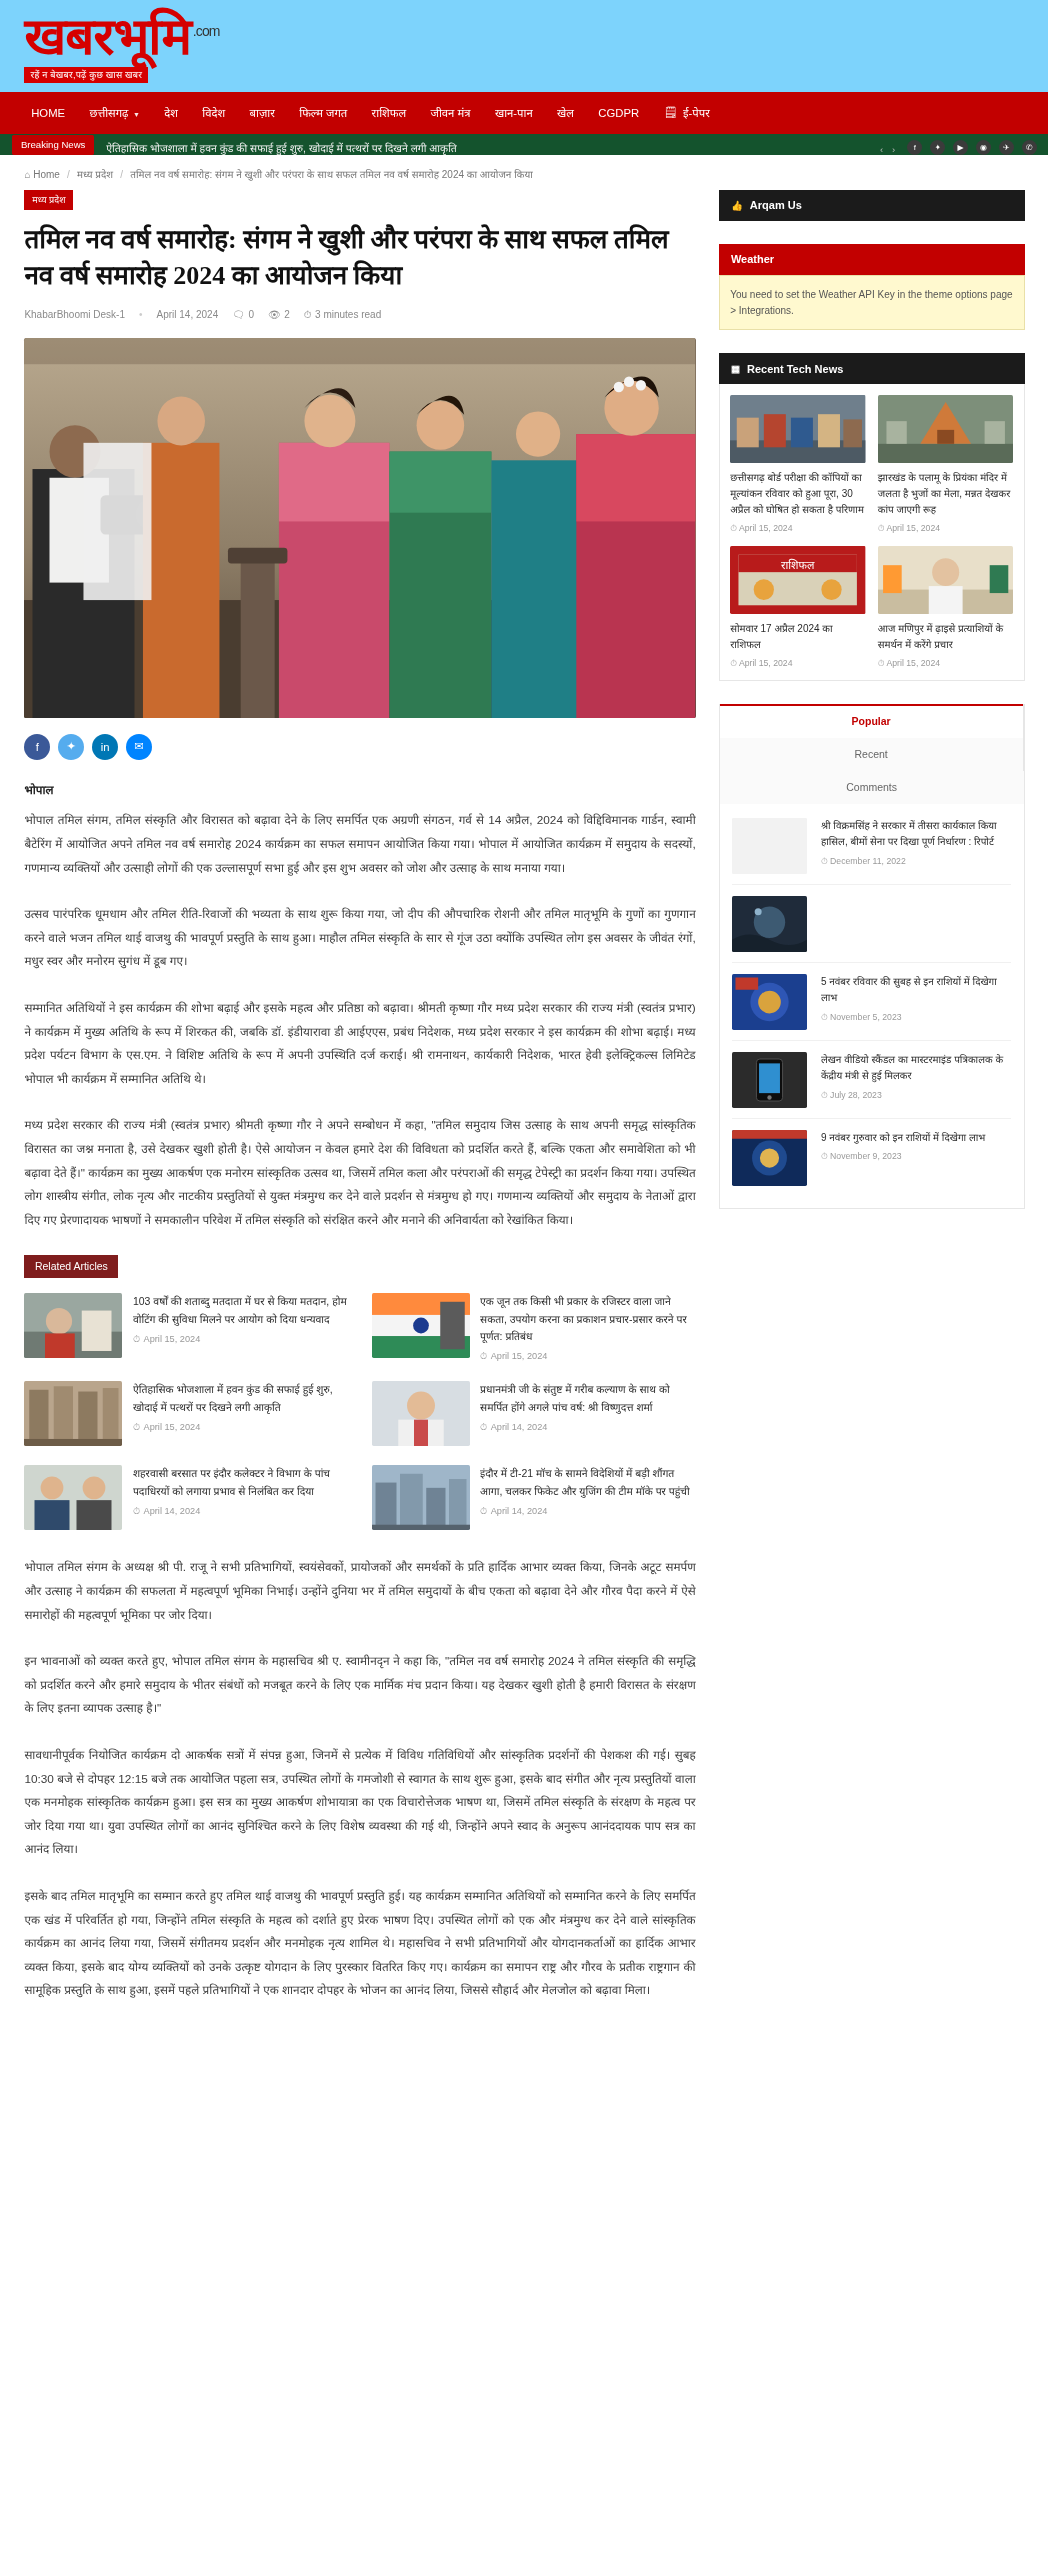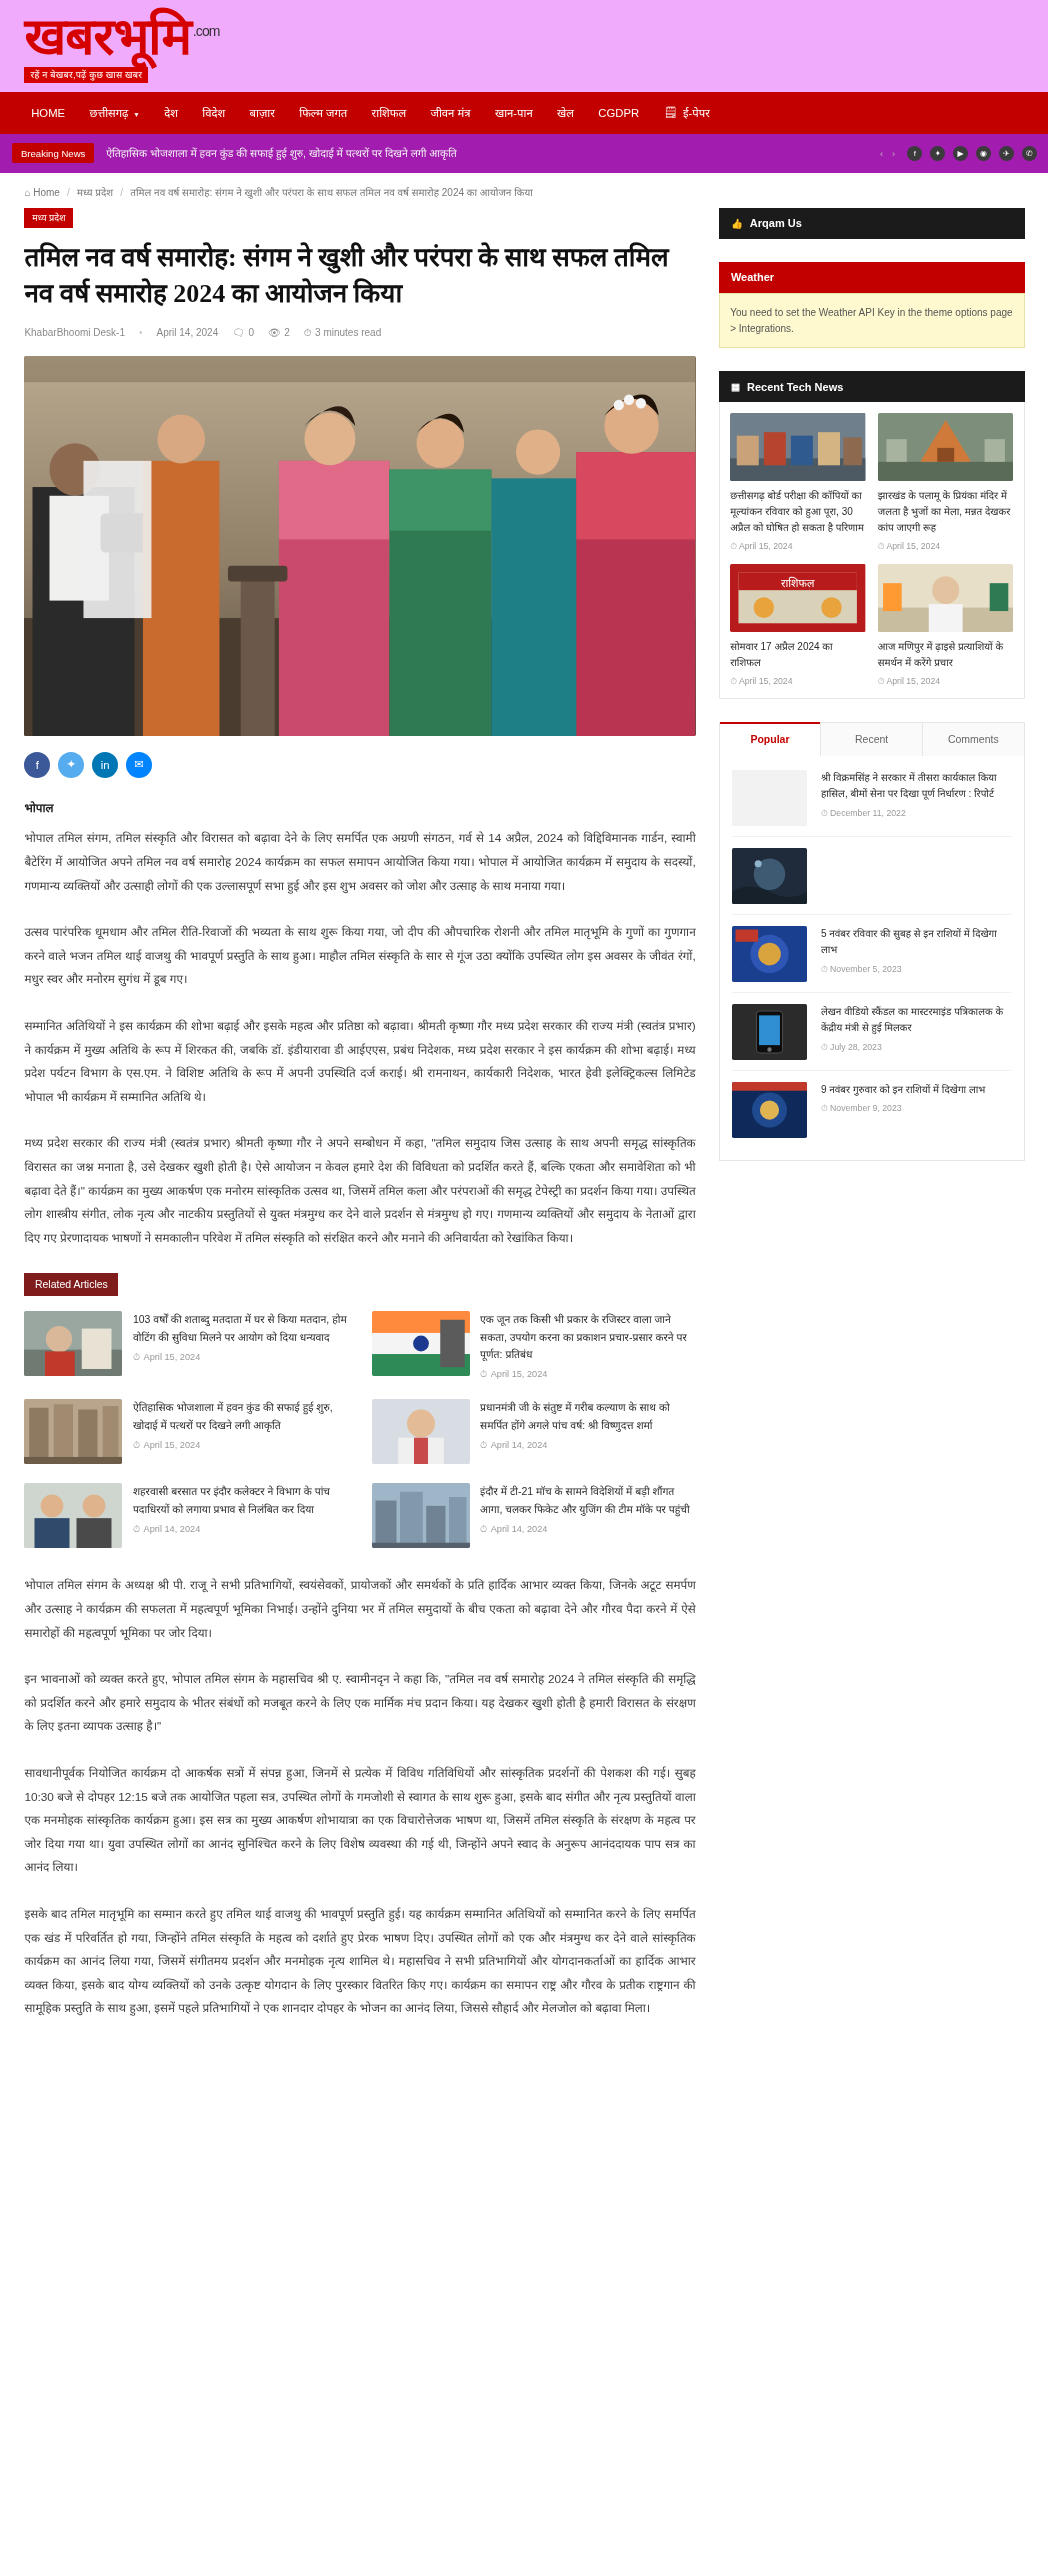--- a/index.html
+++ b/index.html
@@ -7,21 +7,21 @@
   body {
     width:1049px;
     font-family: "Liberation Sans", sans-serif;
     background:#ffffff;
     color:#222;
     -webkit-font-smoothing:antialiased;
   }
   .wrap { width:1049px; margin:0 auto; }
 
   
-  .logobar { background:#f0abfc; padding:12.2px 0 8.7px 24.4px; }
+  .logobar { background:#7dd3fc; padding:12.2px 0 8.7px 24.4px; }
   .logo-box { display:inline-block; }
   .logo-main {
     font-family:"Liberation Serif", serif;
     font-size:51px; font-weight:bold; color:#d50000;
     line-height:1; letter-spacing:-0.9px;
     position:relative; display:inline-block;
   }
   .logo-main .dotcom {
     font-family:"Liberation Sans", sans-serif;
     font-size:14px; color:#333; font-weight:normal;
@@ -34,21 +34,21 @@
   }
 
   
   .mainnav { background:#c20000; height:42px; display:flex; align-items:center; padding:0 19px; }
   .mainnav ul { list-style:none; display:flex; margin:0; padding:0; align-items:center; }
   .mainnav li { color:#fff; font-size:11.3px; padding:0 12.2px; white-space:nowrap; cursor:pointer; }
   .mainnav li .caret { font-size:7px; margin-left:4.4px; opacity:.9; }
   .mainnav li.epaper { display:flex; align-items:center; gap:5.2px; }
 
   
-  .breaking { background:#a21caf; height:39px; display:flex; align-items:center; padding:0 12.2px; }
+  .breaking { background:#14532d; height:21px; display:flex; align-items:flex-end; padding:0 12.2px; }
   .bn-label { background:#c20000; color:#fff; font-size:9.6px; padding:4.4px 8.7px; border-radius:1.7px; white-space:nowrap; }
   .bn-text { color:#f2f2f2; font-size:10.5px; margin-left:12.2px; overflow:hidden; white-space:nowrap; flex:1; }
   .bn-arrows { color:#bbb; font-size:9.6px; display:flex; gap:8.7px; margin-right:12.2px; }
   .bn-social { display:flex; gap:7.9px; align-items:center; }
   .bn-social span {
     width:15px;height:15px;border-radius:50%;display:inline-flex;align-items:center;justify-content:center;
     color:#fff; font-size:7.9px; background:#3b3b3b;
   }
 
   
@@ -119,21 +119,21 @@
   .w-head .ic { font-size:9.6px; }
   .w-note { background:#fff9cf; border:0.9px solid #e9e0a8; font-size:10px; color:#555; padding:10.5px; line-height:1.6; }
   .w-body { border:0.9px solid #e6e6e6; border-top:none; padding:10.5px; }
 
   .tech-grid { display:grid; grid-template-columns:1fr 1fr; gap:12.2px; }
   .tech-card .th { width:100%; height:68px; border-radius:1.7px; overflow:hidden; }
   .tech-card .th svg { display:block; width:100%; height:100%; }
   .tech-card .tt { font-size:10px; line-height:1.6; color:#2b2b2b; margin:7px 0 5.2px; }
   .tech-card .td { font-size:8.7px; color:#999; }
 
-  .tabs { display:flex; border:0.9px solid #e6e6e6; border-bottom:none; }
+  .tabs { display:flex; border:0.9px solid #e6e6e6; border-bottom:none;flex-direction:column; }
   .tab { flex:1; text-align:center; font-size:10.5px; padding:10.5px 0; color:#666; background:#fafafa; border-right:0.9px solid #e6e6e6; cursor:pointer; }
   .tab:last-child { border-right:none; }
   .tab.active { background:#fff; color:#c20000; font-weight:bold; position:relative; }
   .tab.active:after { content:""; position:absolute; left:0; right:0; top:-0.9px; height:1.7px; background:#c20000; }
   .pop-list { border:0.9px solid #e6e6e6; border-top:none; padding:12.2px; }
   .pop-item { display:flex; gap:14px; padding:10.5px 0; border-bottom:0.9px solid #f0f0f0; }
   .pop-item:first-child { padding-top:1.7px; }
   .pop-item:last-child { border-bottom:none; }
   .pop-thumb { width:75px; height:56px; flex:0 0 75px; border-radius:1.7px; overflow:hidden; background:#eee; }
   .pop-thumb svg { display:block; width:100%; height:100%; }

